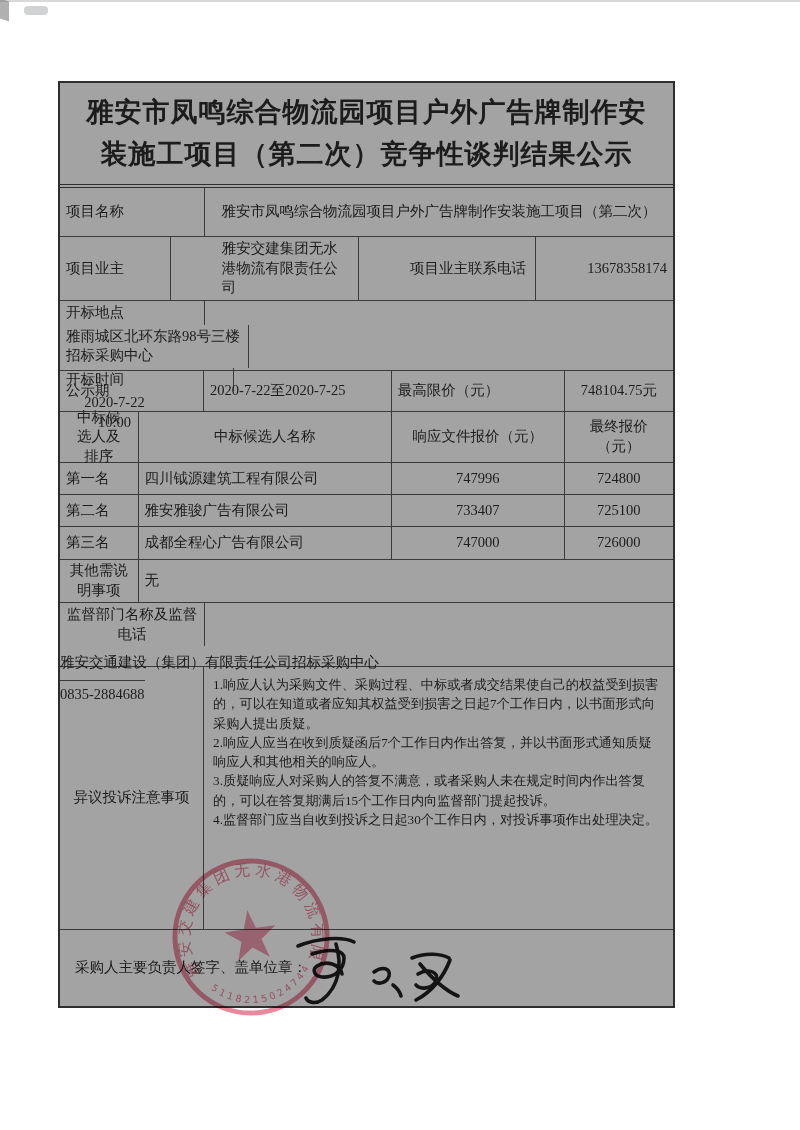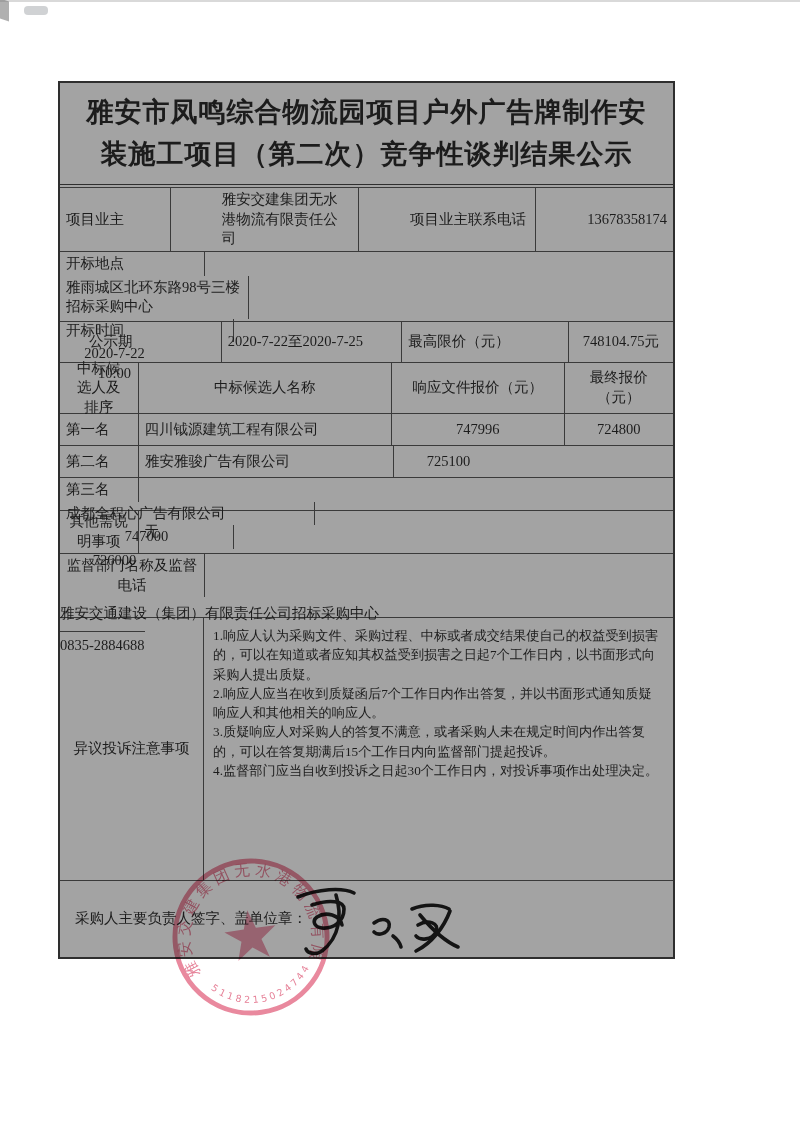--- a/index.html
+++ b/index.html
@@ -41,25 +41,25 @@
   .w-val     { width:189px; }
   .w-label2  { width:174px; }
   .w-val2    { width:109px; }
   .w-rank    { width:79px; }
   .w-name    { width:255px; }
   .w-rest538 { width:538px; }
 
   .h-r1 { height:49px; }
   .h-r2 { height:64px;gap:45px; }
   .h-r3 { height:70px;flex-direction:column; }
-  .h-r4 { height:41px;padding-left:23px; }
+  .h-r4 { height:41px; }
   .h-r5 { height:51px; }
   .h-r6 { height:32px; }
   .h-r7 { height:32px; }
-  .h-r8 { height:33px;flex-direction:column; }
+  .h-r8 { height:33px; }
   .h-r9 { height:43px; }
   .h-r10 { height:64px;flex-direction:column; }
   .h-r11 { height:263px; }
   .h-r12 { height:77px; }
 
   .hdr-rank { padding:2px 10px; text-align:center; }
   .sup-col { width:472px; display:flex; flex-direction:column; }
   .sup-top { height:34px; display:flex; align-items:center; justify-content:center; }
   .sup-bot { height:29px; display:flex; align-items:center; justify-content:center; border-top:1px solid #3a3a3a; }
 
@@ -83,20 +83,24 @@
 <body>
 
 <div class="scan-topline"></div>
 <div class="scan-corner"></div>
 <div class="scan-smudge"></div>
 
 <div class="tbl">
 
   <div class="titlebox">雅安市凤鸣综合物流园项目户外广告牌制作安装施工项目（第二次）竞争性谈判结果公示</div>
 
+  <div class="row first h-r1">
+    <div class="cell w-label">项目名称</div>
+    <div class="cell last center" style="flex:1">雅安市凤鸣综合物流园项目户外广告牌制作安装施工项目（第二次）</div>
+  </div>
 
   <div class="row h-r2">
     <div class="cell w-label">项目业主</div>
     <div class="cell w-val">雅安交建集团无水港物流有限责任公司</div>
     <div class="cell w-label2">项目业主联系电话</div>
     <div class="cell w-val2 last center">13678358174</div>
   </div>
 
   <div class="row h-r3">
     <div class="cell w-label">开标地点</div>
@@ -121,20 +125,21 @@
 
   <div class="row h-r6">
     <div class="cell w-rank">第一名</div>
     <div class="cell w-name">四川钺源建筑工程有限公司</div>
     <div class="cell w-label2 center">747996</div>
     <div class="cell w-val2 last center">724800</div>
   </div>
   <div class="row h-r7">
     <div class="cell w-rank">第二名</div>
     <div class="cell w-name">雅安雅骏广告有限公司</div>
+    <div class="cell w-label2 center">733407</div>
     <div class="cell w-val2 last center">725100</div>
   </div>
   <div class="row h-r8">
     <div class="cell w-rank">第三名</div>
     <div class="cell w-name">成都全程心广告有限公司</div>
     <div class="cell w-label2 center">747000</div>
     <div class="cell w-val2 last center">726000</div>
   </div>
 
   <div class="row h-r9">

